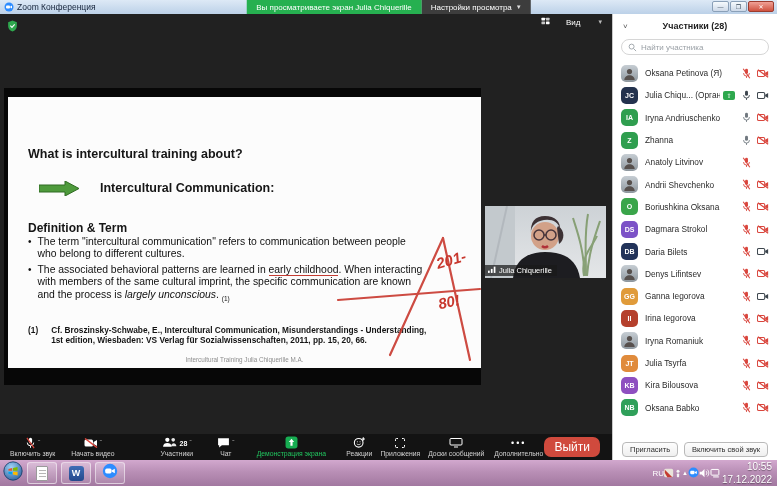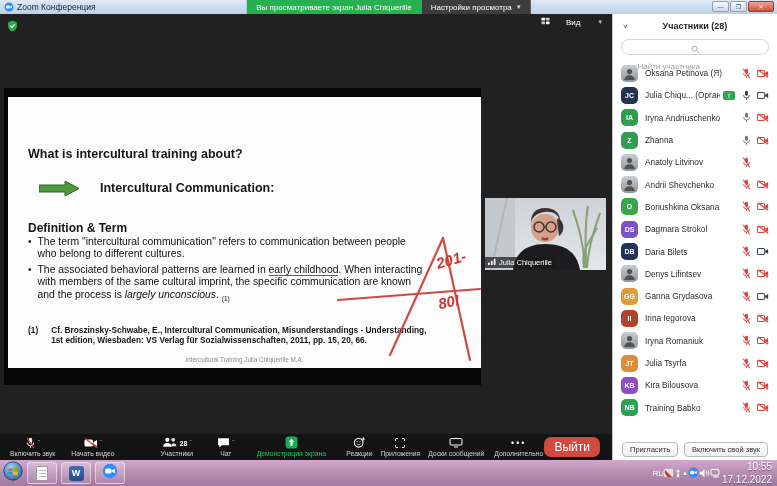--- a/index.html
+++ b/index.html
@@ -43,21 +43,21 @@
   .ref-sup { font-size:6.5px; vertical-align:sub; }
   .footnote { position:absolute; left:20px; top:228px; width:402px; display:flex; gap:13px;
     font-size:8.3px; font-weight:600; line-height:1.25; color:#141414; }
   .slide-footer { position:absolute; left:0; right:0; top:259px; text-align:center; font-size:6.3px; color:#8d8d8d; }
   .anno-svg { position:absolute; left:320px; top:130px; }
   .anno-text { position:absolute; color:#c8382e; font-size:15px; font-style:italic; font-weight:bold; }
   .anno-top { left:428px; top:154px; transform:rotate(-16deg); }
   .anno-bottom { left:430px; top:196px; transform:rotate(-12deg); }
 
   
-  .video { position:absolute; left:485px; top:184px; width:121px; height:72px; background:#2a2a2a; }
+  .video { position:absolute; left:485px; top:192px; width:121px; height:72px; background:#2a2a2a; }
   .name-tag { position:absolute; left:0; bottom:2px; display:flex; align-items:center; gap:3px;
     background:rgba(25,25,25,.72); color:#fff; font-size:7.5px; padding:1px 5px 1px 3px; }
 
   
   .toolbar { position:absolute; left:0; bottom:0; width:612px; height:26px; background:#131313;
     display:flex; align-items:center; }
   .tool { display:flex; flex-direction:column; align-items:center; justify-content:center;
     color:#d2d2d2; font-size:6.8px; gap:1px; position:relative; cursor:default; }
   .tool .iconrow { height:12px; display:flex; align-items:center; gap:2px; }
   .chev { color:#9a9a9a; font-size:8px; line-height:6px; }
@@ -67,21 +67,21 @@
   .leave-btn { margin-left:auto; margin-right:12px; background:var(--leave_red,#d04a3d); color:#fff;
     font-size:12px; padding:3px 10px; border-radius:7px; border:none; }
 
   
   .panel { position:absolute; top:14px; left:612px; width:165px; height:446px; background:#fff;
     border-left:1px solid #c9c9c9; }
   .panel-header { height:24px; position:relative; display:flex; align-items:center; justify-content:center;
     font-size:9px; font-weight:bold; color:#1e1e1e; }
   .panel-chevron { position:absolute; left:10px; color:#555; font-size:8px; font-weight:normal; }
   .search { margin:1px 8px 4px; height:16px; border:1px solid #d6d6d6; border-radius:8px;
-    display:flex; align-items:center; gap:4px; padding:0 6px; background:#fff;flex-direction:column; }
+    display:flex; align-items:center; gap:4px; padding:0 6px; background:#fff; }
   .search input { border:none; outline:none; width:115px; font-size:8px; color:#333; background:transparent;
     font-family:"Liberation Sans",sans-serif; }
   .search input::placeholder { color:#9aa0a6; }
   .plist { position:absolute; top:48px; left:0; right:0; bottom:20px; overflow:hidden; }
   .prow { height:22.3px; display:flex; align-items:center; padding:0 8px; gap:7px; }
   .avatar { width:17px; height:17px; border-radius:5px; flex:none; display:flex; align-items:center;
     justify-content:center; color:#fff; font-size:7px; font-weight:bold; overflow:hidden; }
   .avatar.photo { background:linear-gradient(#c6cdd3,#8e979e); }
   .avatar:not(.photo) .av-photo { display:none; }
   .av-photo { width:13px; height:13px; fill:#57504d; }
@@ -635,21 +635,21 @@
             </svg>
       </span>
     </span>
   </div>
 
   <div class="prow">
     <span class="avatar" style="background: rgb(224, 155, 58);">
       <span class="av-init">GG</span>
 
     </span>
-    <span class="pname">Ganna Grydasova</span>
+    <span class="pname">Ganna Iegorova</span>
 
     <span class="picons">
       <span class="icon mic s-muted">
         <svg width="9" height="11" viewBox="0 0 24 30">
               <rect x="8" y="2" width="8" height="14" rx="4" fill="currentColor"></rect>
               <path d="M4 14a8 8 0 0 0 16 0" fill="none" stroke="currentColor" stroke-width="2.5"></path>
               <line x1="12" y1="22" x2="12" y2="27" stroke="currentColor" stroke-width="2.5"></line>
               <line class="slash" x1="3" y1="2" x2="21" y2="28" stroke-width="3"></line>
             </svg>
       </span>
@@ -769,21 +769,21 @@
       </span>
     </span>
   </div>
 
 
   <div class="prow">
     <span class="avatar" style="background: rgb(47, 160, 90);">
       <span class="av-init">NB</span>
 
     </span>
-    <span class="pname">Training Babko</span>
+    <span class="pname">Oksana Babko</span>
 
     <span class="picons">
       <span class="icon mic s-muted">
         <svg width="9" height="11" viewBox="0 0 24 30">
               <rect x="8" y="2" width="8" height="14" rx="4" fill="currentColor"></rect>
               <path d="M4 14a8 8 0 0 0 16 0" fill="none" stroke="currentColor" stroke-width="2.5"></path>
               <line x1="12" y1="22" x2="12" y2="27" stroke="currentColor" stroke-width="2.5"></line>
               <line class="slash" x1="3" y1="2" x2="21" y2="28" stroke-width="3"></line>
             </svg>
       </span>

